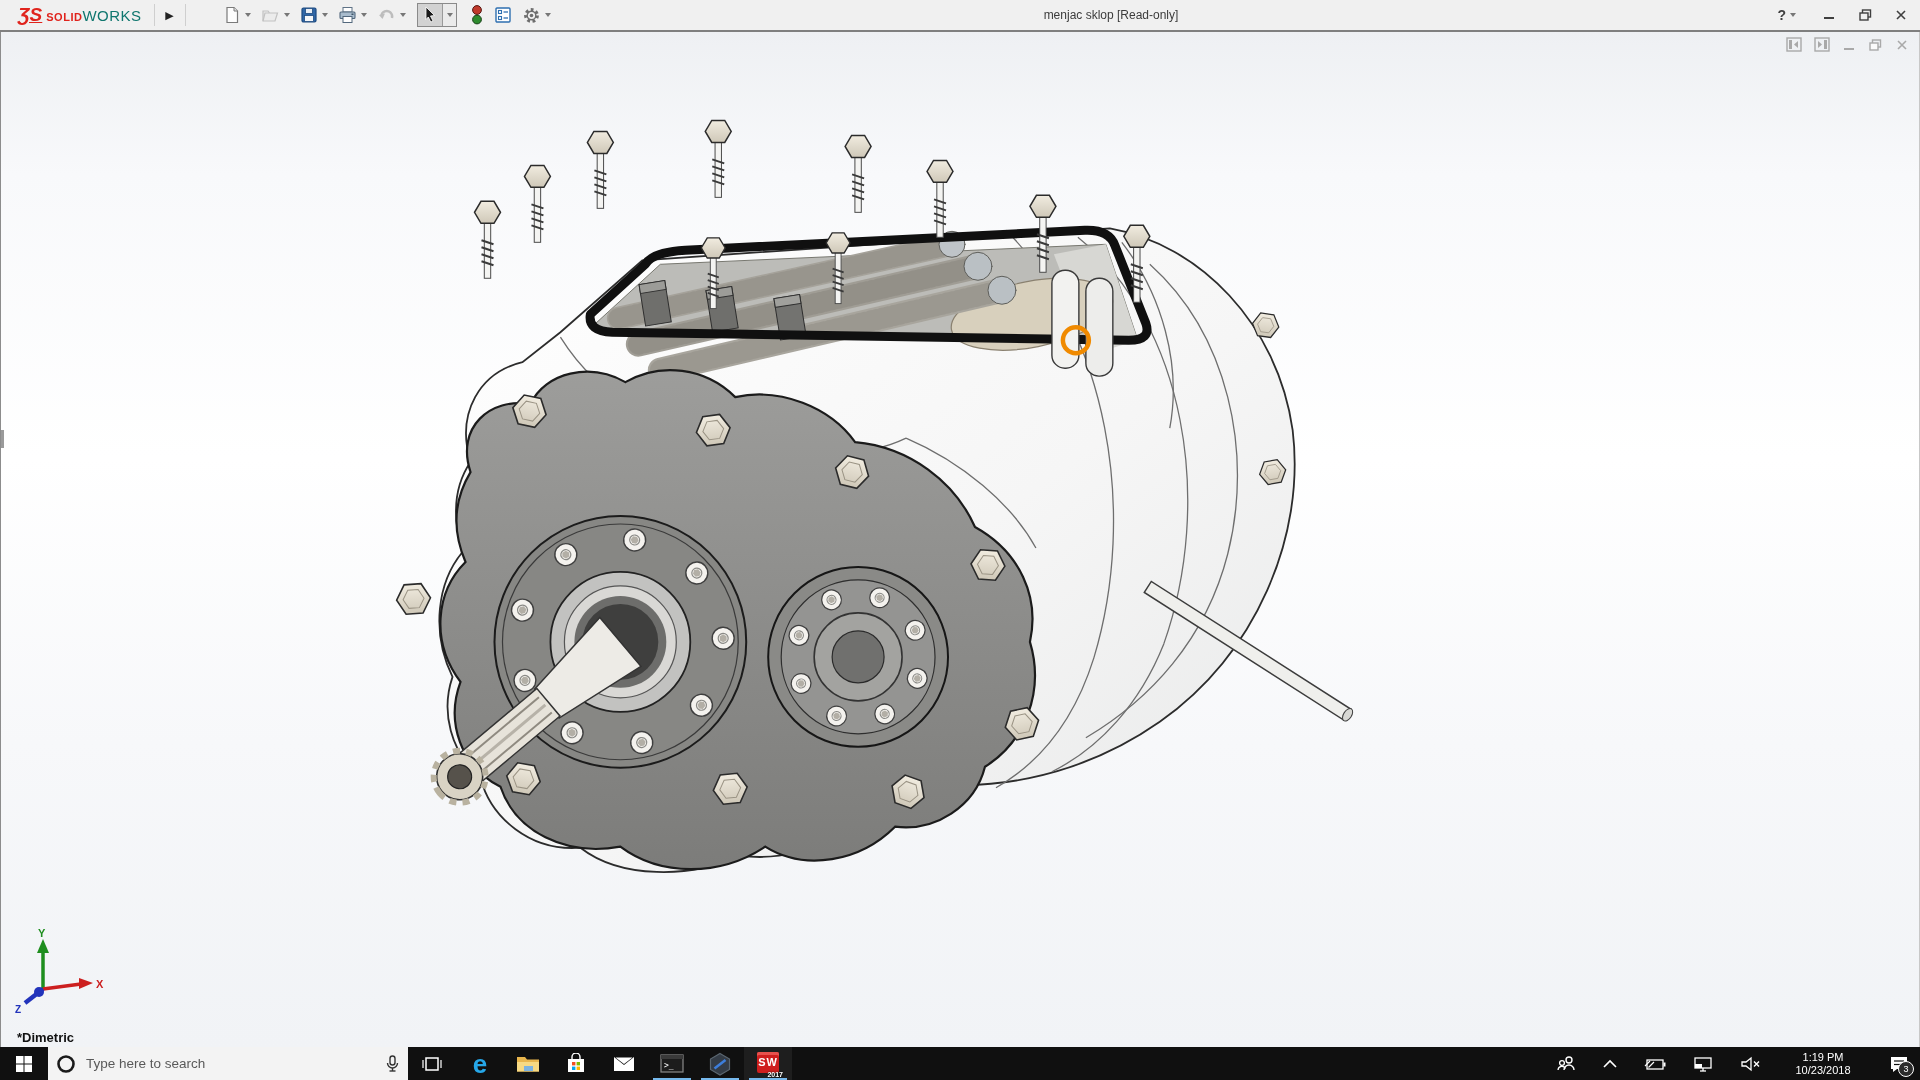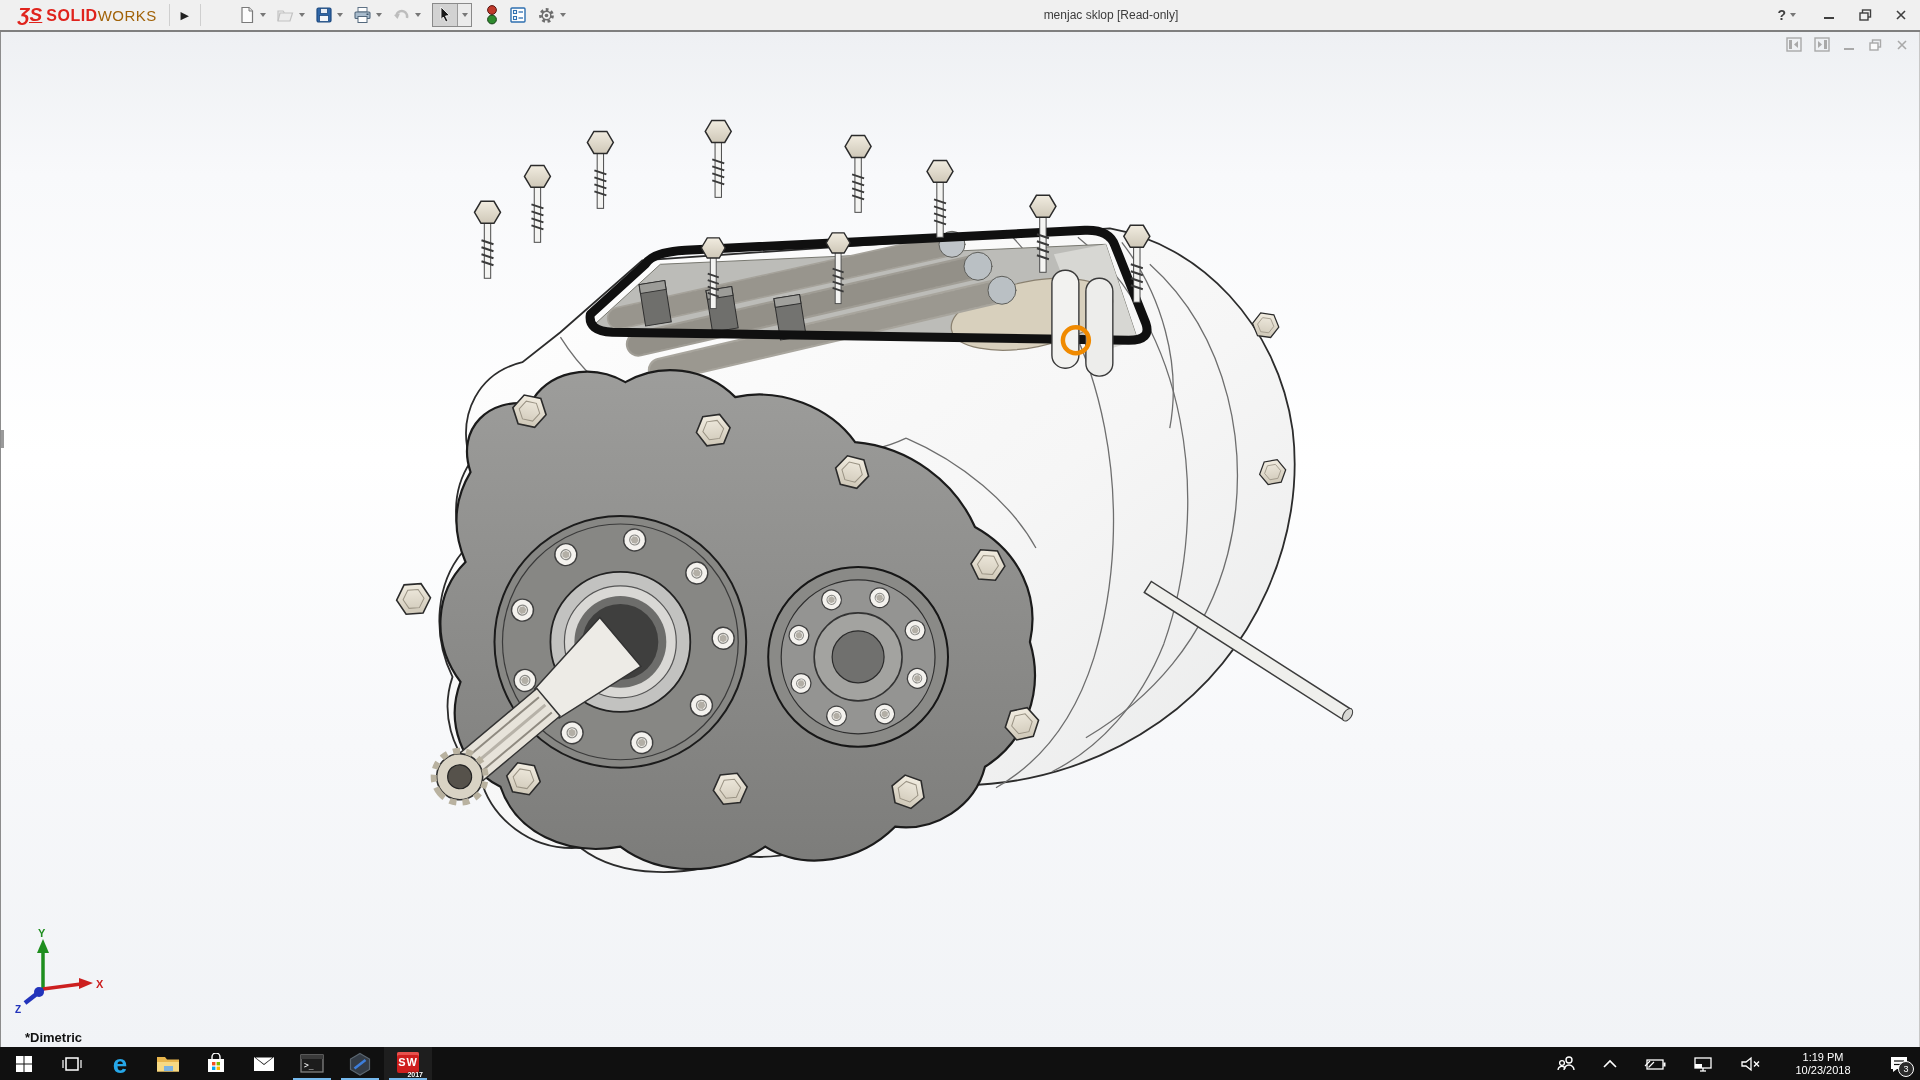--- a/index.html
+++ b/index.html
@@ -4,22 +4,22 @@
 <style>
   html,body{margin:0;padding:0;width:1920px;height:1080px;overflow:hidden;
     font-family:"Liberation Sans","DejaVu Sans",sans-serif;background:#fff;}
   .screen{position:absolute;inset:0;}
 
   
   .titlebar{position:absolute;top:0;left:0;right:0;height:30px;background:#f0f0f0;
     border-bottom:2px solid #7f7f7f;display:flex;align-items:center;}
   .brand{display:flex;align-items:baseline;margin-left:18px;white-space:nowrap;cursor:default;}
   .brand-glyph{font-style:italic;font-weight:bold;font-size:19px;color:#e0231c;margin-right:4px;text-decoration:underline;}
-  .brand-solid{font-weight:bold;font-size:16px;color:#e0231c;letter-spacing:.5px;}
-  .brand-works{font-weight:400;font-size:15px;color:#a16207;letter-spacing:.5px;}
+  .brand-solid{font-weight:bold;font-size:11px;color:#e0231c;letter-spacing:.5px;}
+  .brand-works{font-weight:400;font-size:15px;color:#0f766e;letter-spacing:.5px;}
   .tb-expand{width:18px;height:22px;margin-left:12px;display:flex;align-items:center;justify-content:center;
     color:#222;font-size:11px;border-left:1px solid #cfcfcf;border-right:1px solid #cfcfcf;padding:0 6px;}
   .toolbar{display:flex;align-items:center;margin-left:34px;gap:4px;}
   .tbtn{display:flex;align-items:center;gap:3px;padding:2px 3px;}
   .caret{width:0;height:0;border-left:3.5px solid transparent;border-right:3.5px solid transparent;
     border-top:4px solid #777;margin-left:1px;}
   .select-split{display:flex;align-items:stretch;border:1px solid #8a8a8a;margin-left:4px;}
   .select-split .sel-ic{background:#d2d2d2;padding:2px 4px;display:flex;align-items:center;}
   .select-split .sel-car{background:#ebebeb;border-left:1px solid #9a9a9a;display:flex;align-items:center;padding:0 3px;}
   .title{position:absolute;left:986px;width:250px;text-align:center;font-size:12px;color:#3c3c3c;}
@@ -29,21 +29,21 @@
 
   
   .viewport{position:absolute;top:32px;left:0;right:0;bottom:33px;
     border-left:1px solid #8c8c8c;border-right:1px solid #c8c8c8;
     background:linear-gradient(180deg,#eef0f3 0%,#f8f9fb 14%,#ffffff 42%,#f7f8fa 70%,#f1f3f6 100%);}
   .model-svg{position:absolute;inset:0;width:100%;height:100%;}
   .doc-controls{position:absolute;top:5px;right:10px;display:flex;align-items:center;gap:12px;}
   .doc-controls svg{display:block;}
   .splitter-tick{position:absolute;left:0;top:398px;width:3px;height:18px;background:#9a9a9a;}
   .triad{position:absolute;left:6px;bottom:32px;}
-  .orientation{position:absolute;left:24px;bottom:2px;font-size:13px;font-weight:600;color:#111;}
+  .orientation{position:absolute;left:16px;bottom:2px;font-size:13px;font-weight:600;color:#111;}
 
   
   .taskbar{position:absolute;left:0;right:0;bottom:0;height:33px;background:#101010;display:flex;align-items:stretch;}
   .start{width:48px;display:flex;align-items:center;justify-content:center;}
   .searchbox{width:344px;background:#f3f3f3;display:flex;align-items:center;padding:0 8px;gap:8px;}
   .searchbox input{flex:1;border:none;outline:none;background:transparent;font-size:13.5px;color:#444;
     font-family:"Liberation Sans","DejaVu Sans",sans-serif;}
   .searchbox input::placeholder{color:#595959;opacity:1;}
   .tb-icon{width:48px;display:flex;align-items:center;justify-content:center;position:relative;}
   .runline{position:absolute;bottom:0;left:5px;right:5px;height:2px;background:#76b9ed;}
@@ -435,20 +435,32 @@
 
   <div class="taskbar">
     <div class="start">
       <svg width="18" height="18" viewBox="0 0 18 18">
         <rect x="1" y="1" width="7.5" height="7.5" fill="#fff"></rect>
           <rect x="9.5" y="1" width="7.5" height="7.5" fill="#fff"></rect>
         <rect x="1" y="9.5" width="7.5" height="7.5" fill="#fff"></rect>
           <rect x="9.5" y="9.5" width="7.5" height="7.5" fill="#fff"></rect>
       </svg>
     </div>
+    <div class="searchbox">
+      <svg width="20" height="20" viewBox="0 0 20 20">
+        <circle cx="10" cy="10" r="7.5" fill="none" stroke="#1a1a1a" stroke-width="2.6"></circle>
+      </svg>
+      <input type="text" placeholder="Type here to search" style="">
+      <svg width="15" height="20" viewBox="0 0 15 20">
+        <rect x="5" y="2" width="5" height="9" rx="2.5" fill="none" stroke="#333" stroke-width="1.4"></rect>
+        <path d="M2.5 9 a5 5 0 0 0 10 0" fill="none" stroke="#333" stroke-width="1.4"></path>
+        <line x1="7.5" y1="14" x2="7.5" y2="17" stroke="#333" stroke-width="1.4"></line>
+        <line x1="4.5" y1="17" x2="10.5" y2="17" stroke="#333" stroke-width="1.4"></line>
+      </svg>
+    </div>
 
     <div class="tb-icon">
       <svg width="22" height="20" viewBox="0 0 22 20">
         <rect x="5" y="4" width="12" height="12" fill="none" stroke="#fff" stroke-width="1.5"></rect>
         <path d="M2 6 v8 M20 6 v8" stroke="#cfcfcf" stroke-width="1.5"></path>
       </svg>
     </div>
     <div class="tb-icon">
       <span style="font-size:26px;font-weight:bold;color:#26a7e8;line-height:24px;">e</span>
     </div>

